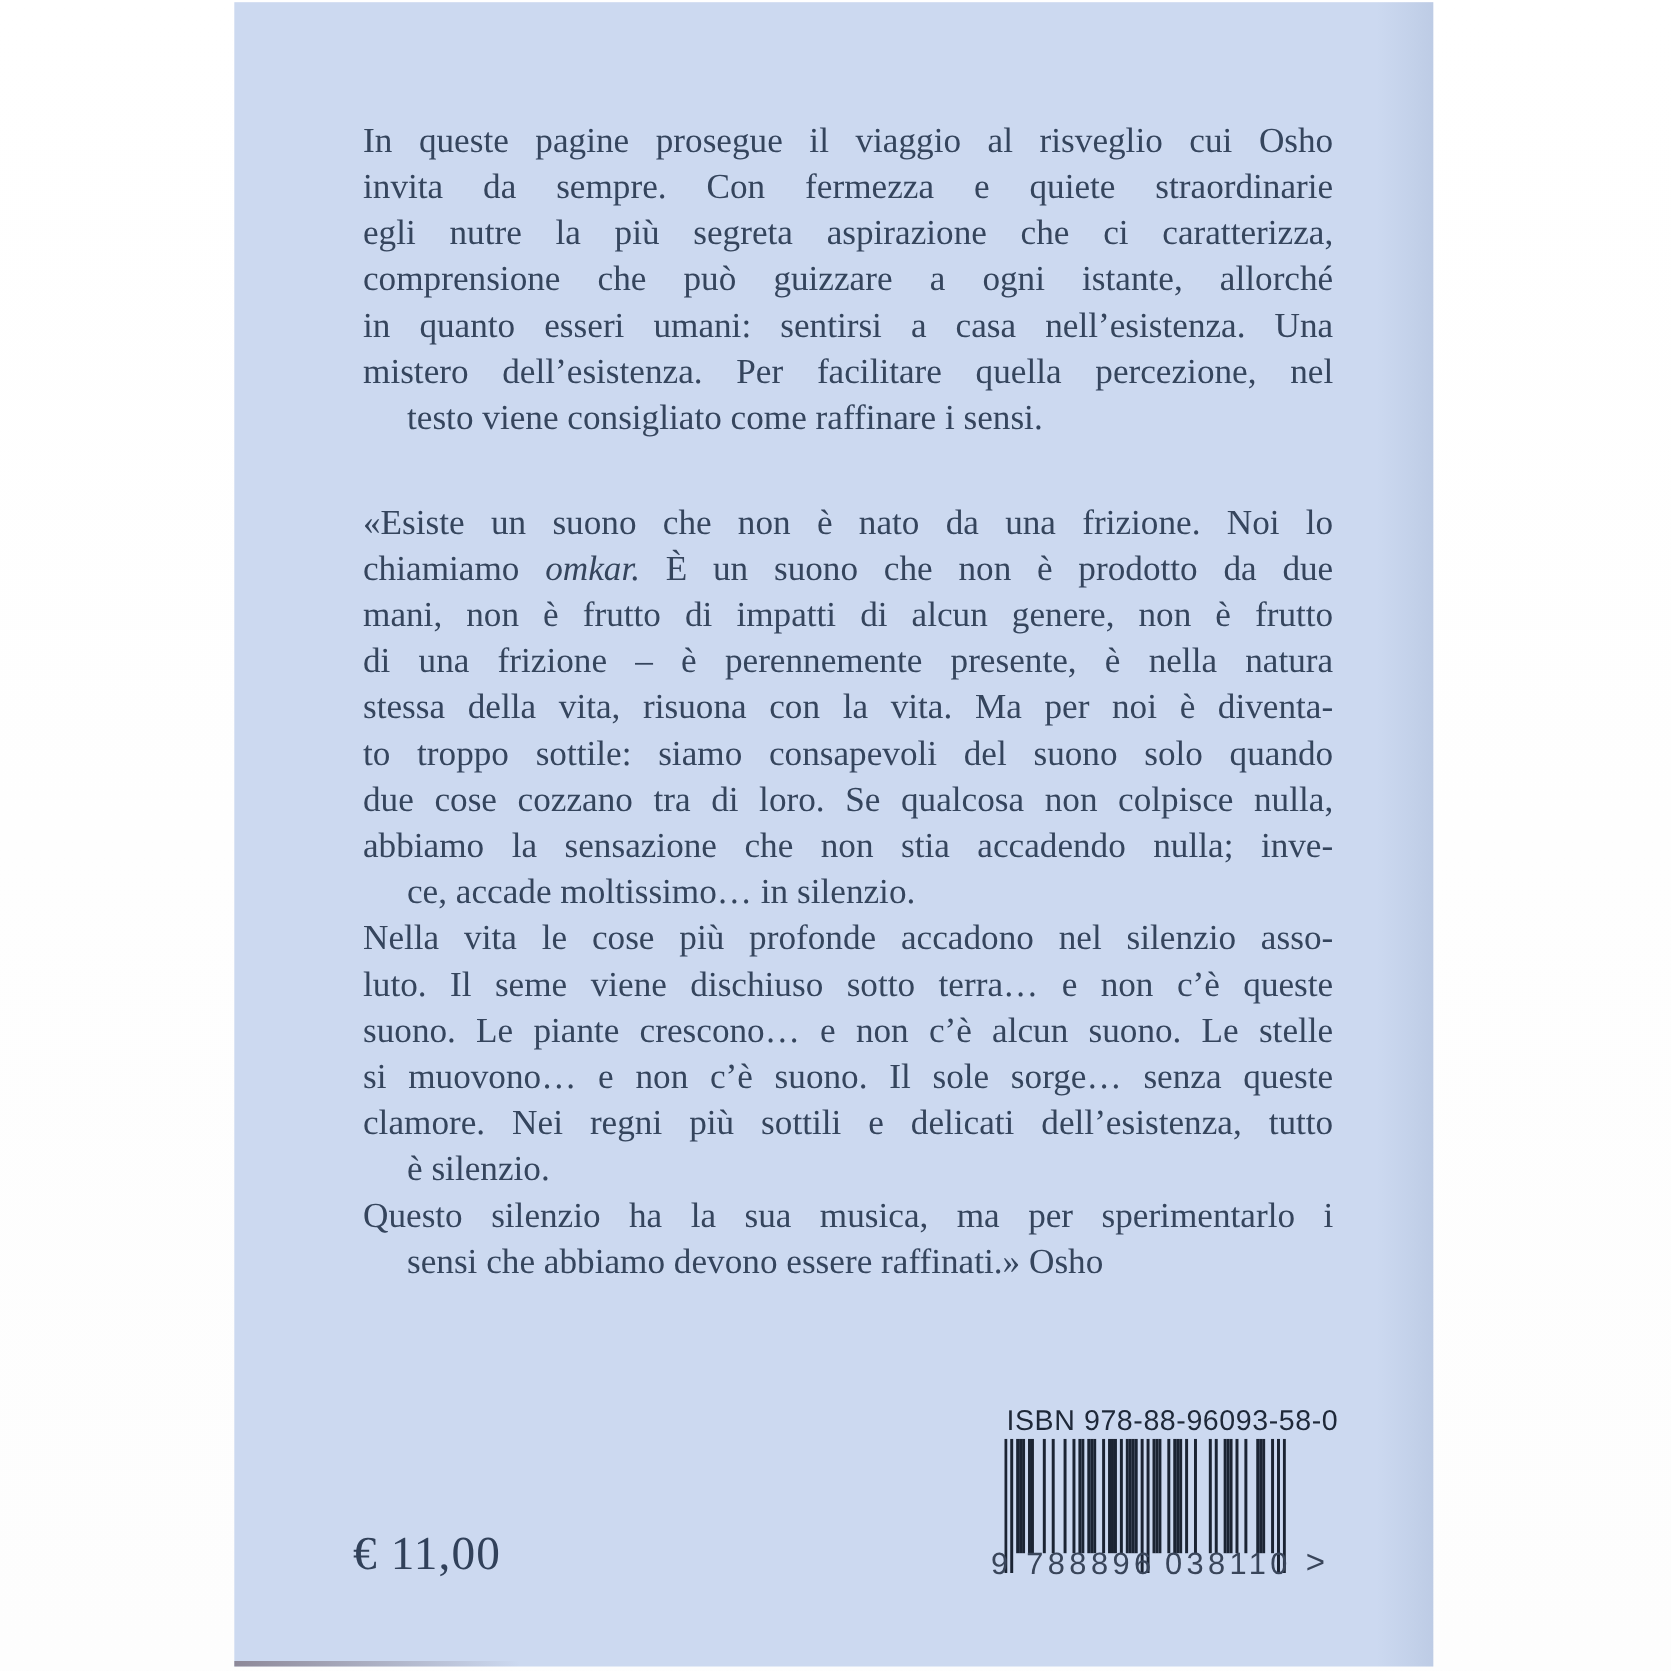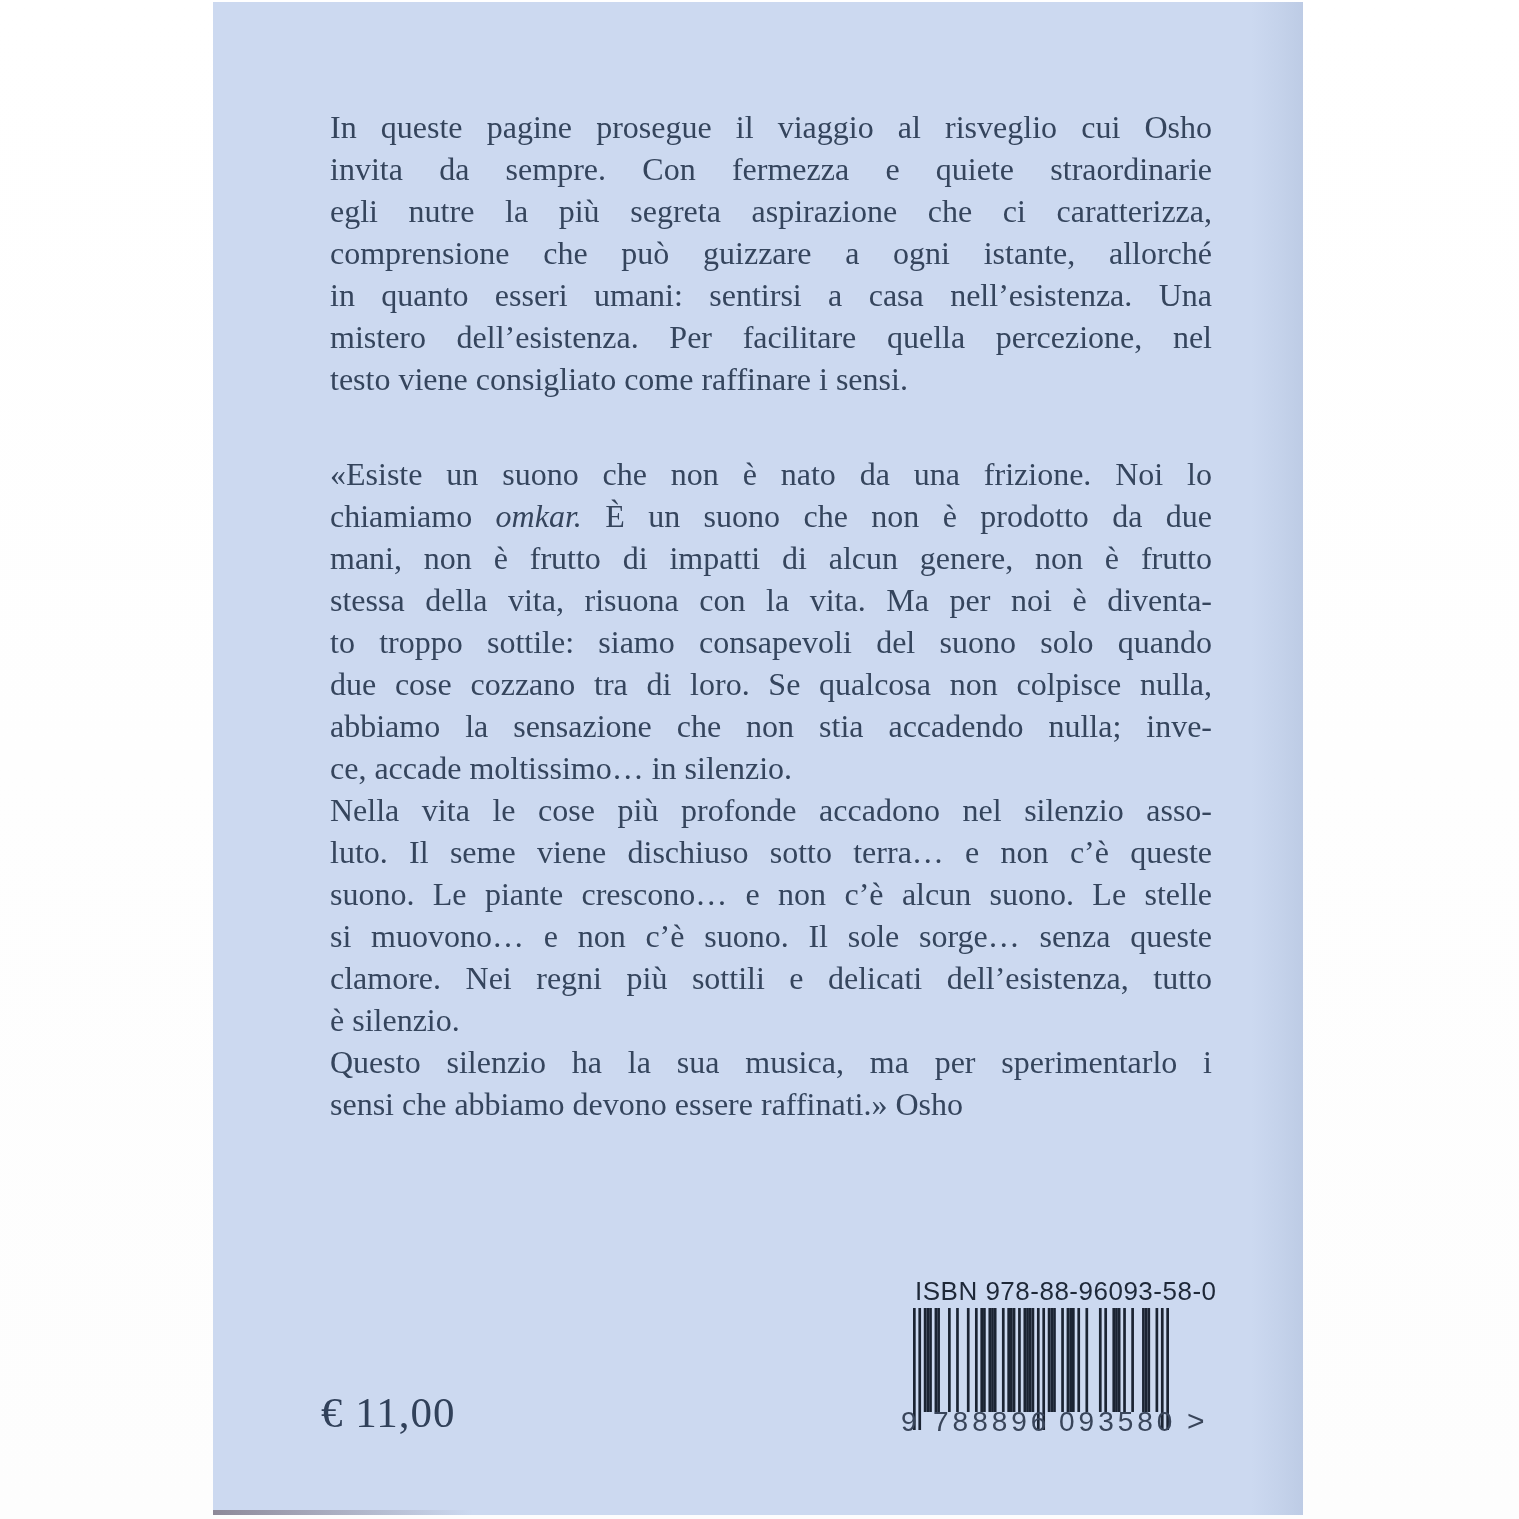--- a/index.html
+++ b/index.html
@@ -57,20 +57,21 @@
   .para { margin: 0; }
   .para.quote { margin-top: 53px; }
   .line {
     text-align: justify;
     text-align-last: justify;
     height: 42px;
     overflow: visible;
   }
   .line.flush {
     text-align-last: left;
+    margin-left: 40px;
   }
   .line em { font-style: italic; }
 
   
   .price {
     position: absolute;
     left: 108px;
     top: 1386px;
     font-size: 43px;
     letter-spacing: 1px;
@@ -129,20 +130,21 @@
           <div class="line">egli nutre la più segreta aspirazione che ci caratterizza,</div>
           <div class="line">comprensione che può guizzare a ogni istante, allorché</div>
           <div class="line">in quanto esseri umani: sentirsi a casa nell’esistenza. Una</div>
           <div class="line">mistero dell’esistenza. Per facilitare quella percezione, nel</div>
           <div class="line flush">testo viene consigliato come raffinare i sensi.</div>
         </div>
       <div class="para quote">
           <div class="line">«Esiste un suono che non è nato da una frizione. Noi lo</div>
           <div class="line">chiamiamo <em>omkar.</em> È un suono che non è prodotto da due</div>
           <div class="line">mani, non è frutto di impatti di alcun genere, non è frutto</div>
+          <div class="line">di una frizione – è perennemente presente, è nella natura</div>
           <div class="line">stessa della vita, risuona con la vita. Ma per noi è diventa-</div>
           <div class="line">to troppo sottile: siamo consapevoli del suono solo quando</div>
           <div class="line">due cose cozzano tra di loro. Se qualcosa non colpisce nulla,</div>
           <div class="line">abbiamo la sensazione che non stia accadendo nulla; inve-</div>
           <div class="line flush">ce, accade moltissimo… in silenzio.</div>
           <div class="line">Nella vita le cose più profonde accadono nel silenzio asso-</div>
           <div class="line">luto. Il seme viene dischiuso sotto terra… e non c’è queste</div>
           <div class="line">suono. Le piante crescono… e non c’è alcun suono. Le stelle</div>
           <div class="line">si muovono… e non c’è suono. Il sole sorge… senza queste</div>
           <div class="line">clamore. Nei regni più sottili e delicati dell’esistenza, tutto</div>
@@ -203,18 +205,18 @@
           <rect x="229.05" y="0" width="2.69" height="104" fill="#1b2433"></rect>
           <rect x="231.75" y="0" width="2.69" height="104" fill="#1b2433"></rect>
           <rect x="234.44" y="0" width="2.69" height="104" fill="#1b2433"></rect>
           <rect x="242.53" y="0" width="2.69" height="104" fill="#1b2433"></rect>
           <rect x="247.92" y="0" width="2.69" height="122" fill="#1b2433"></rect>
           <rect x="253.31" y="0" width="2.69" height="122" fill="#1b2433"></rect>
         </svg>
       <div class="ean-digits">
         <span class="d9">9</span>
         <span class="g-left">788896</span>
-        <span class="g-right">093580</span>
+        <span class="g-right">038110</span>
         <span class="arrow">&gt;</span>
       </div>
     </div>
   </div>
 </div>
 
 </body></html>

